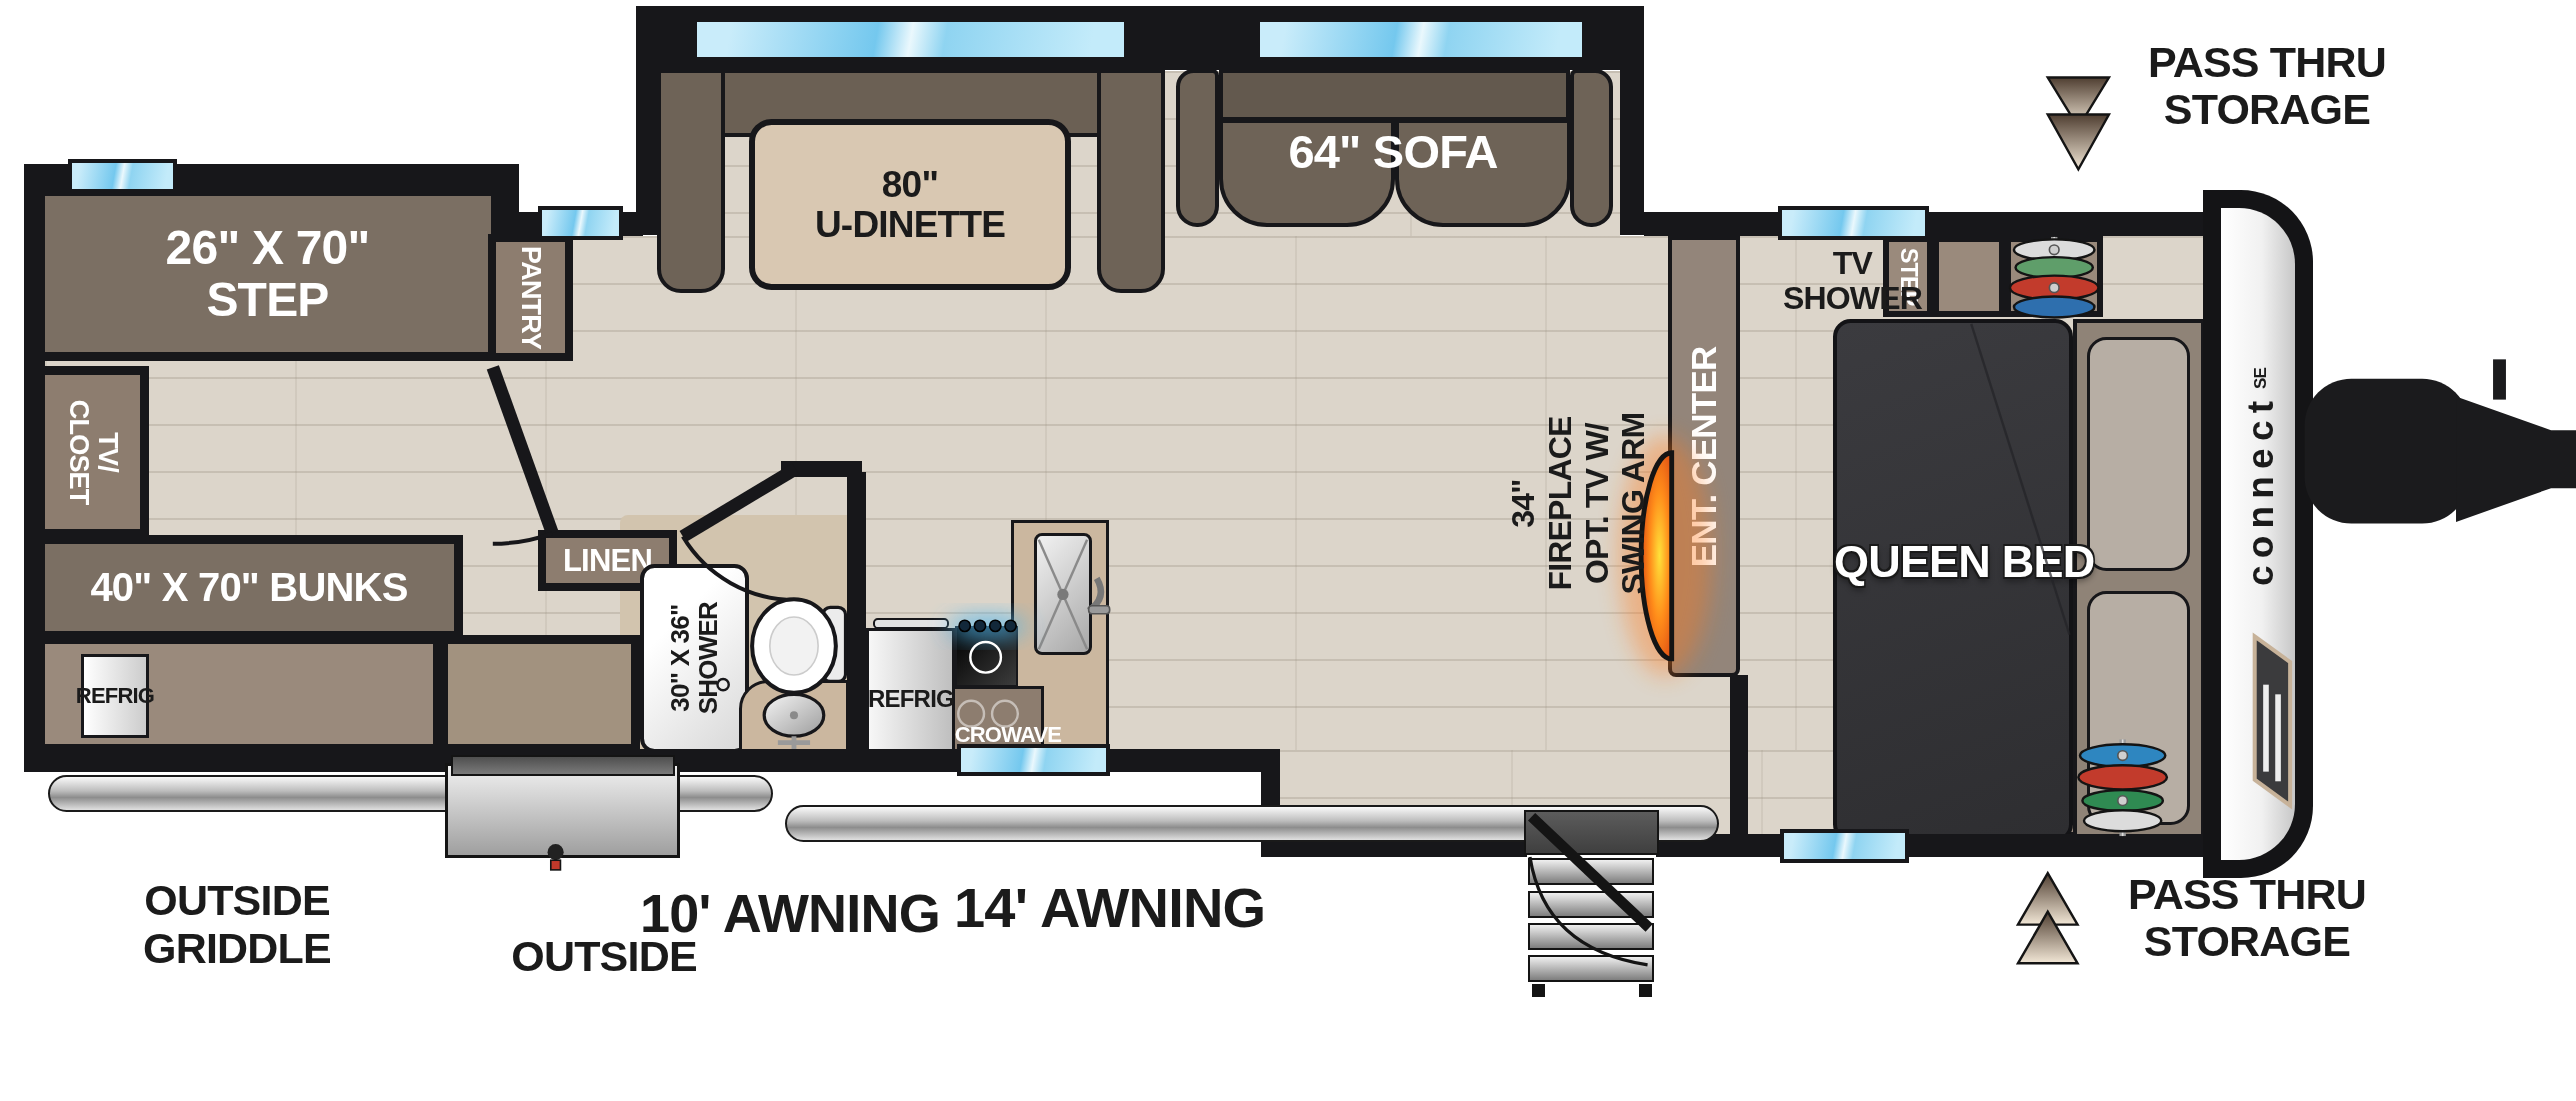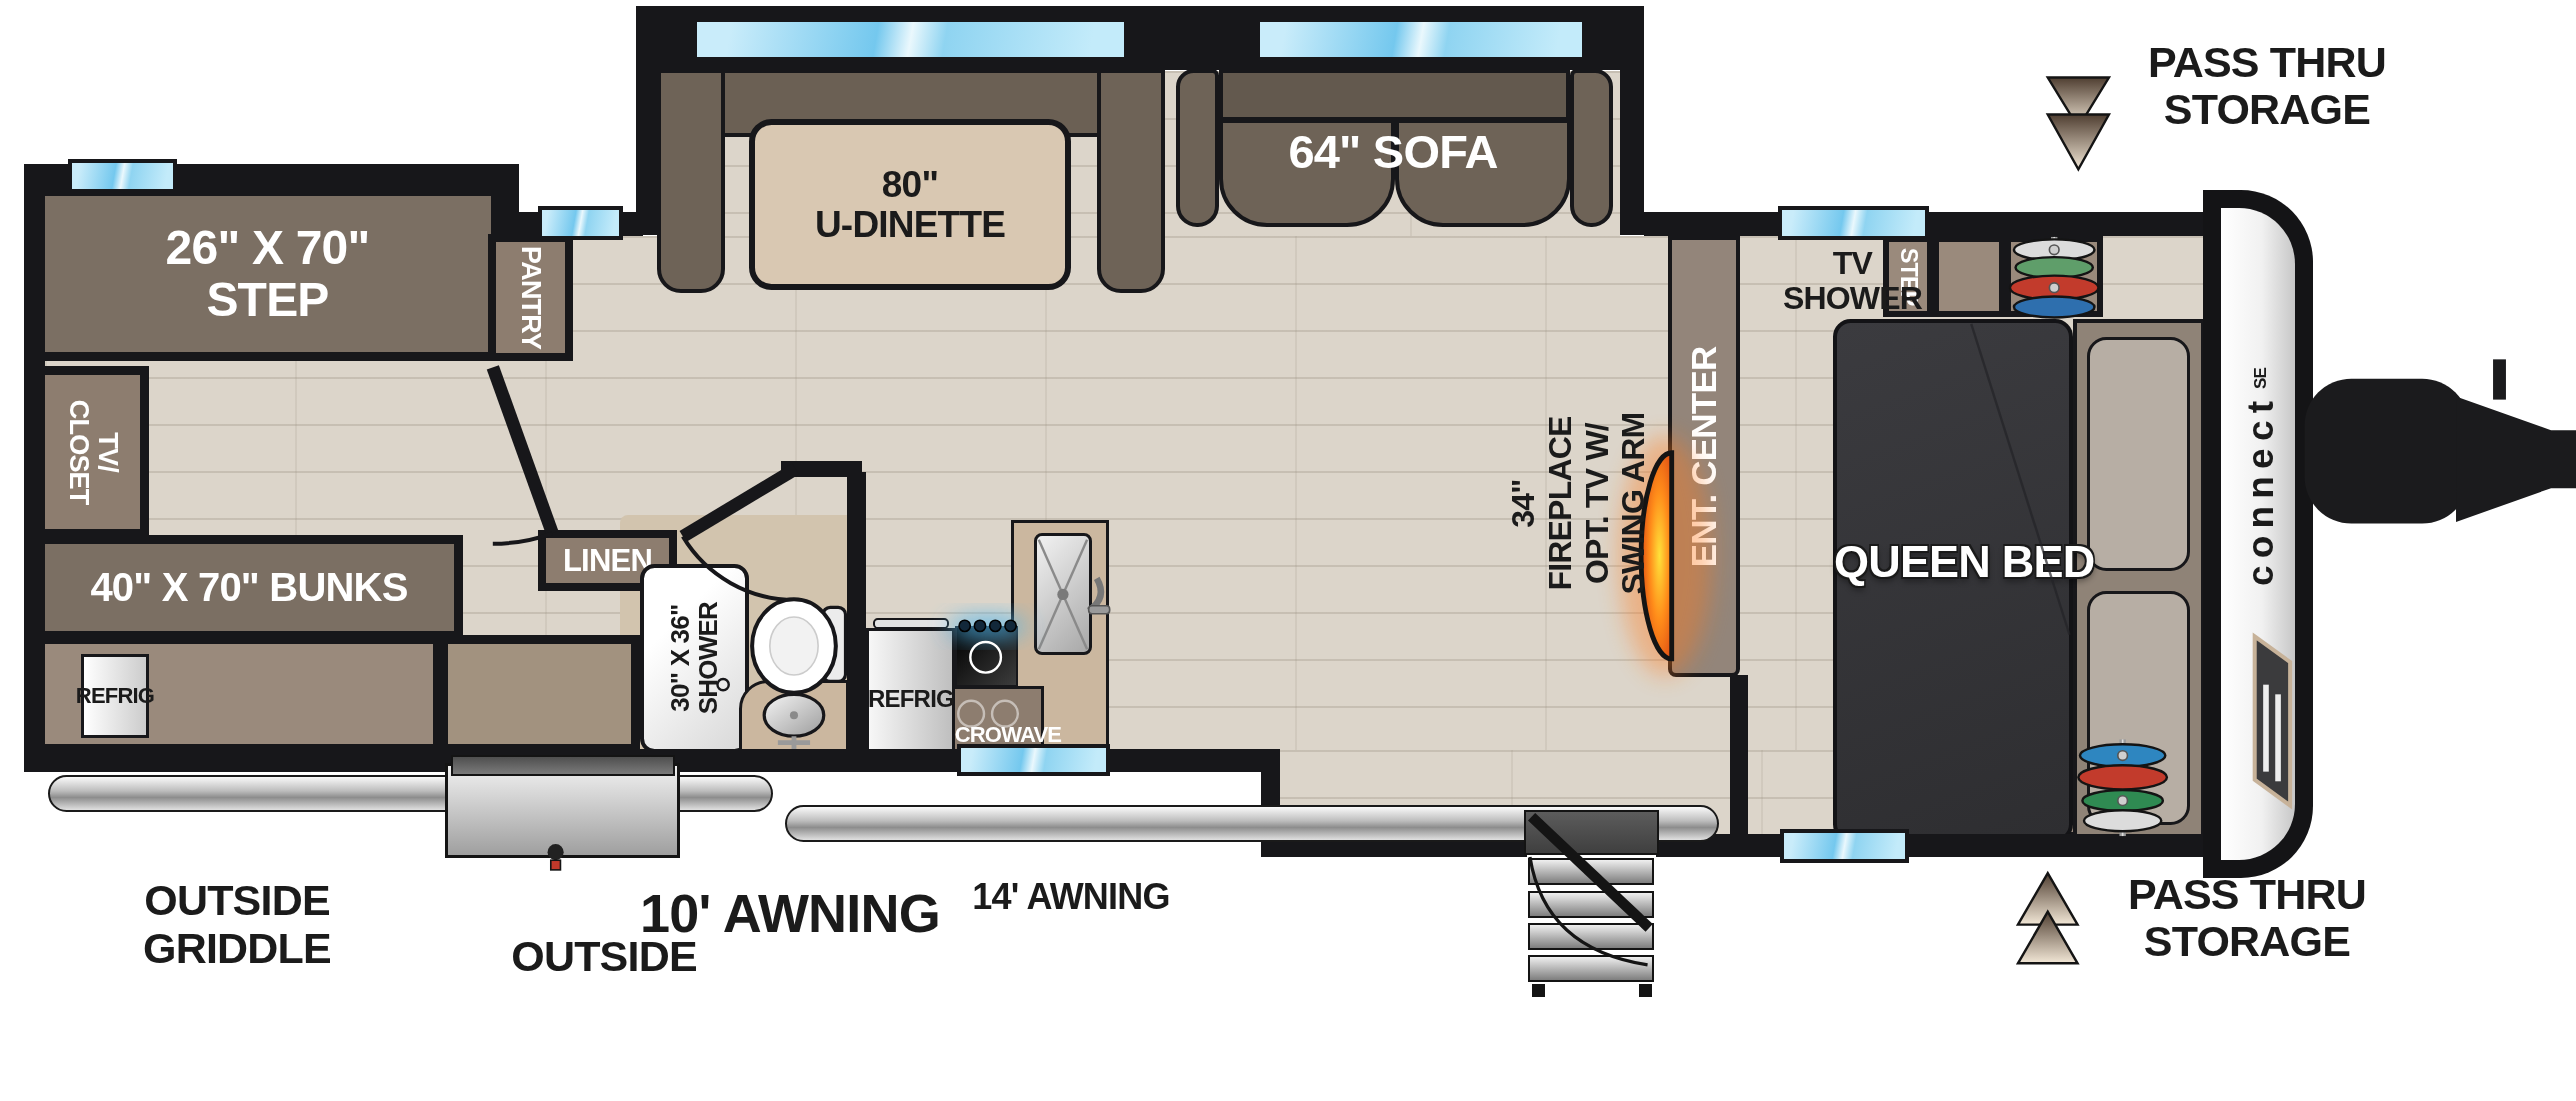--- a/index.html
+++ b/index.html
@@ -317,16 +317,16 @@
   </div>
 
   <div class="abs lbl k" style="left:64px;top:876px;width:346px;font-size:43px;line-height:1.12;">
     <div>OUTSIDE</div>
     <div>GRIDDLE</div>
   </div>
   <div class="abs lbl k" style="left:435px;top:932px;width:338px;font-size:43px;line-height:1.12;">
     <div>OUTSIDE</div>
   </div>
   <div class="abs lbl k" style="left:640px;top:884px;width:258px;font-size:54px;">10' AWNING</div>
-  <div class="abs lbl k" style="left:926px;top:878px;width:290px;font-size:36px;">14' AWNING</div>
+  <div class="abs lbl k" style="left:954px;top:878px;width:290px;font-size:56px;">14' AWNING</div>
 
 </div>
 
 
 </body></html>

